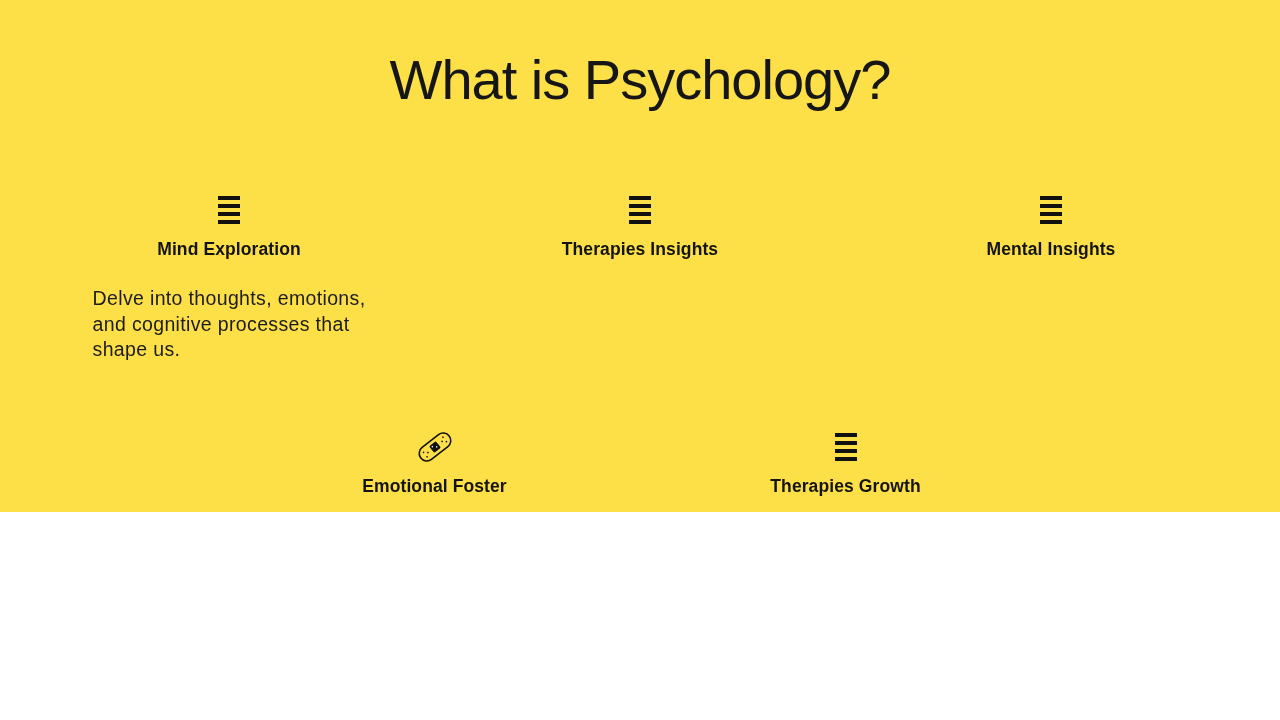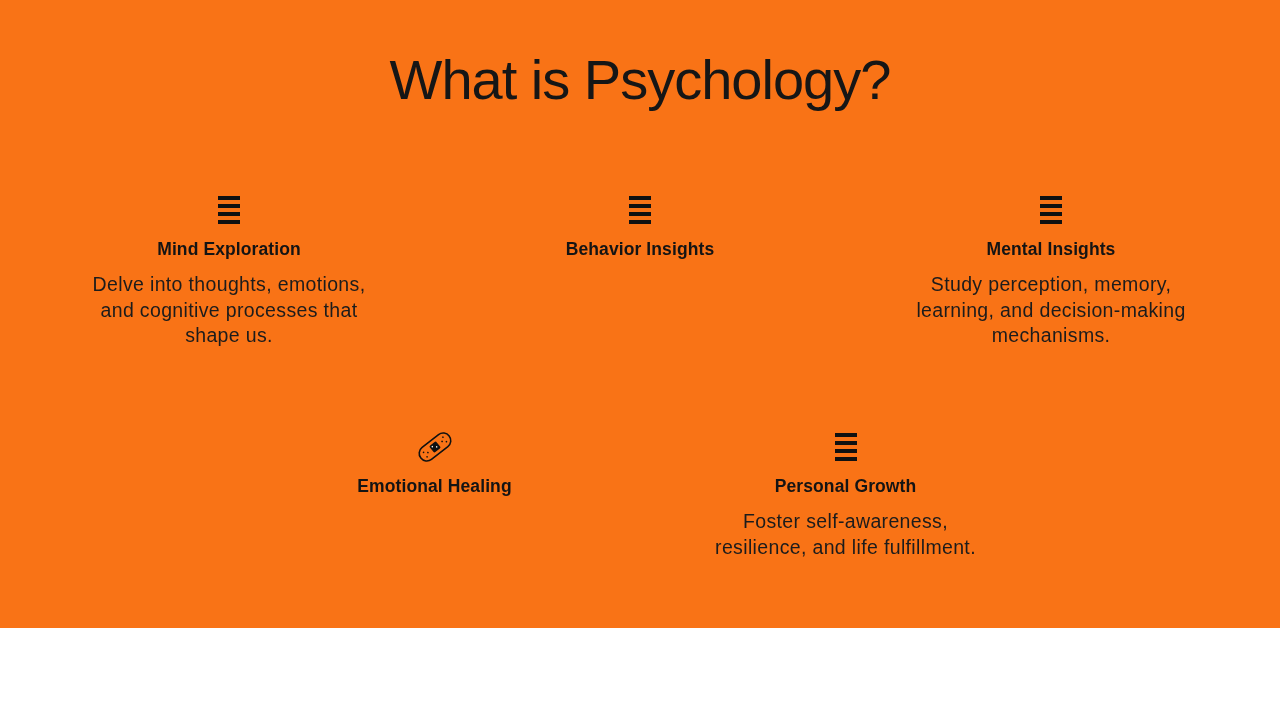--- a/index.html
+++ b/index.html
@@ -5,22 +5,22 @@
   * { margin: 0; padding: 0; box-sizing: border-box; }
   html, body { width: 1280px; height: 720px; overflow: hidden; }
   body {
     font-family: "Liberation Sans", "DejaVu Sans", sans-serif;
     background: #ffffff;
     color: #161616;
   }
   .slide {
     position: relative;
     width: 1280px;
-    height: 628px;
-    background: #f97316;
+    height: 512px;
+    background: #fde047;
   }
   .slide-title {
     position: absolute;
     top: 48px;
     left: 0;
     width: 100%;
     text-align: center;
     font-size: 56px;
     font-weight: 500;
     letter-spacing: -1px;
@@ -34,38 +34,38 @@
     display: flex;
     justify-content: center;
   }
   .row-top    { top: 194px; }
   .row-bottom { top: 431px; }
   .card {
     width: 411px;
     display: flex;
     flex-direction: column;
     align-items: center;
-    text-align: center;
+    text-align: left;
   }
   .card-icon {
     height: 32px;
     display: flex;
     align-items: center;
     justify-content: center;
   }
   .icon-bandage-wrap { transform: rotate(-38deg); }
   .card-title {
     margin-top: 13px;
     font-size: 17.5px;
     font-weight: 700;
     letter-spacing: 0.1px;
     color: #141414;
   }
   .card-desc {
-    margin-top: 12px;
+    margin-top: 26px;
     font-size: 19.5px;
     line-height: 25.5px;
     letter-spacing: 0.35px;
     color: #1c1c1c;
     white-space: pre-line;
   }
 </style>
 </head>
 <body>
 
@@ -92,36 +92,33 @@
 
     <div class="card">
       <span class="card-icon">
         <svg width="22" height="28" viewBox="0 0 22 28" aria-hidden="true">
           <rect x="0" y="0" width="22" height="4" fill="#111"></rect>
           <rect x="0" y="8" width="22" height="4" fill="#111"></rect>
           <rect x="0" y="16" width="22" height="4" fill="#111"></rect>
           <rect x="0" y="24" width="22" height="4" fill="#111"></rect>
         </svg>
       </span>
-      <h3 class="card-title">Behavior Insights</h3>
+      <h3 class="card-title">Therapies Insights</h3>
     </div>
 
     <div class="card">
       <span class="card-icon">
         <svg width="22" height="28" viewBox="0 0 22 28" aria-hidden="true">
           <rect x="0" y="0" width="22" height="4" fill="#111"></rect>
           <rect x="0" y="8" width="22" height="4" fill="#111"></rect>
           <rect x="0" y="16" width="22" height="4" fill="#111"></rect>
           <rect x="0" y="24" width="22" height="4" fill="#111"></rect>
         </svg>
       </span>
       <h3 class="card-title">Mental Insights</h3>
-      <p class="card-desc">Study perception, memory,
-learning, and decision-making
-mechanisms.</p>
     </div>
 
   </section>
 
   <section class="row row-bottom">
 
     <div class="card">
       <span class="card-icon icon-bandage-wrap">
         <svg width="38" height="18" viewBox="0 0 40 19" aria-hidden="true">
           <rect x="1" y="1.5" width="38" height="16" rx="8" fill="none" stroke="#111" stroke-width="1.7"></rect>
@@ -129,32 +126,30 @@
           <circle cx="7" cy="6.5" r="0.9" fill="#111"></circle>
           <circle cx="10.5" cy="9.5" r="0.9" fill="#111"></circle>
           <circle cx="7" cy="12.5" r="0.9" fill="#111"></circle>
           <circle cx="33" cy="6.5" r="0.9" fill="#111"></circle>
           <circle cx="29.5" cy="9.5" r="0.9" fill="#111"></circle>
           <circle cx="33" cy="12.5" r="0.9" fill="#111"></circle>
           <circle cx="18" cy="7.5" r="0.8" fill="#fff"></circle>
           <circle cx="21.5" cy="10.5" r="0.8" fill="#fff"></circle>
         </svg>
       </span>
-      <h3 class="card-title">Emotional Healing</h3>
+      <h3 class="card-title">Emotional Foster</h3>
     </div>
 
     <div class="card">
       <span class="card-icon">
         <svg width="22" height="28" viewBox="0 0 22 28" aria-hidden="true">
           <rect x="0" y="0" width="22" height="4" fill="#111"></rect>
           <rect x="0" y="8" width="22" height="4" fill="#111"></rect>
           <rect x="0" y="16" width="22" height="4" fill="#111"></rect>
           <rect x="0" y="24" width="22" height="4" fill="#111"></rect>
         </svg>
       </span>
-      <h3 class="card-title">Personal Growth</h3>
-      <p class="card-desc">Foster self-awareness,
-resilience, and life fulfillment.</p>
+      <h3 class="card-title">Therapies Growth</h3>
     </div>
 
   </section>
 
 </main>
 
 </body></html>

